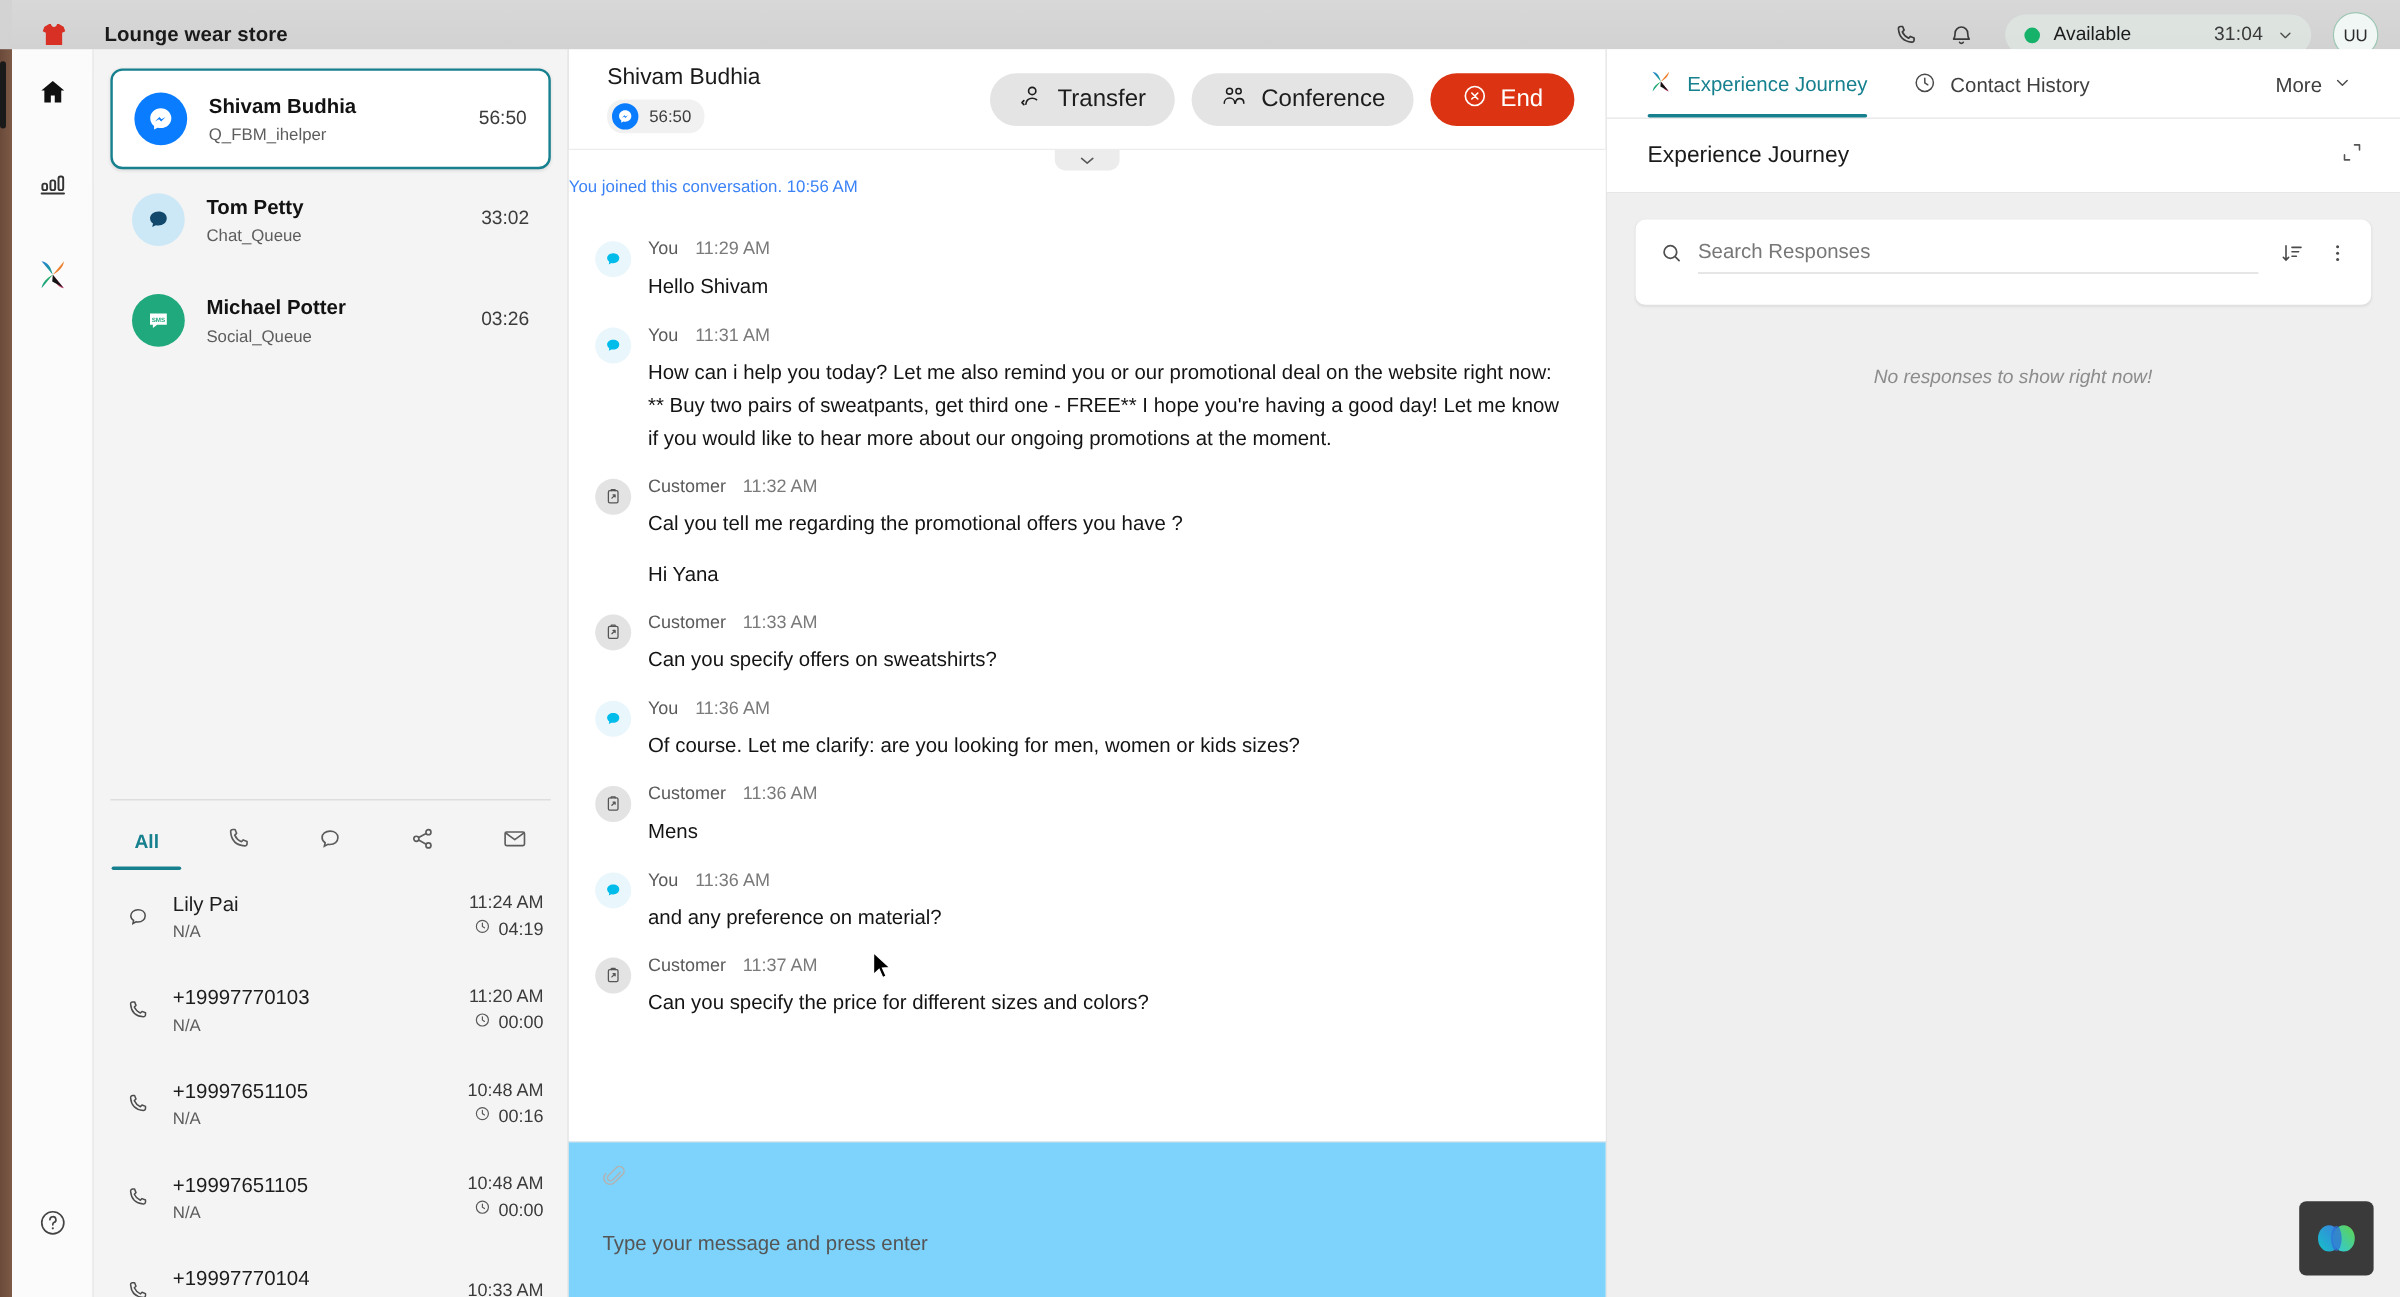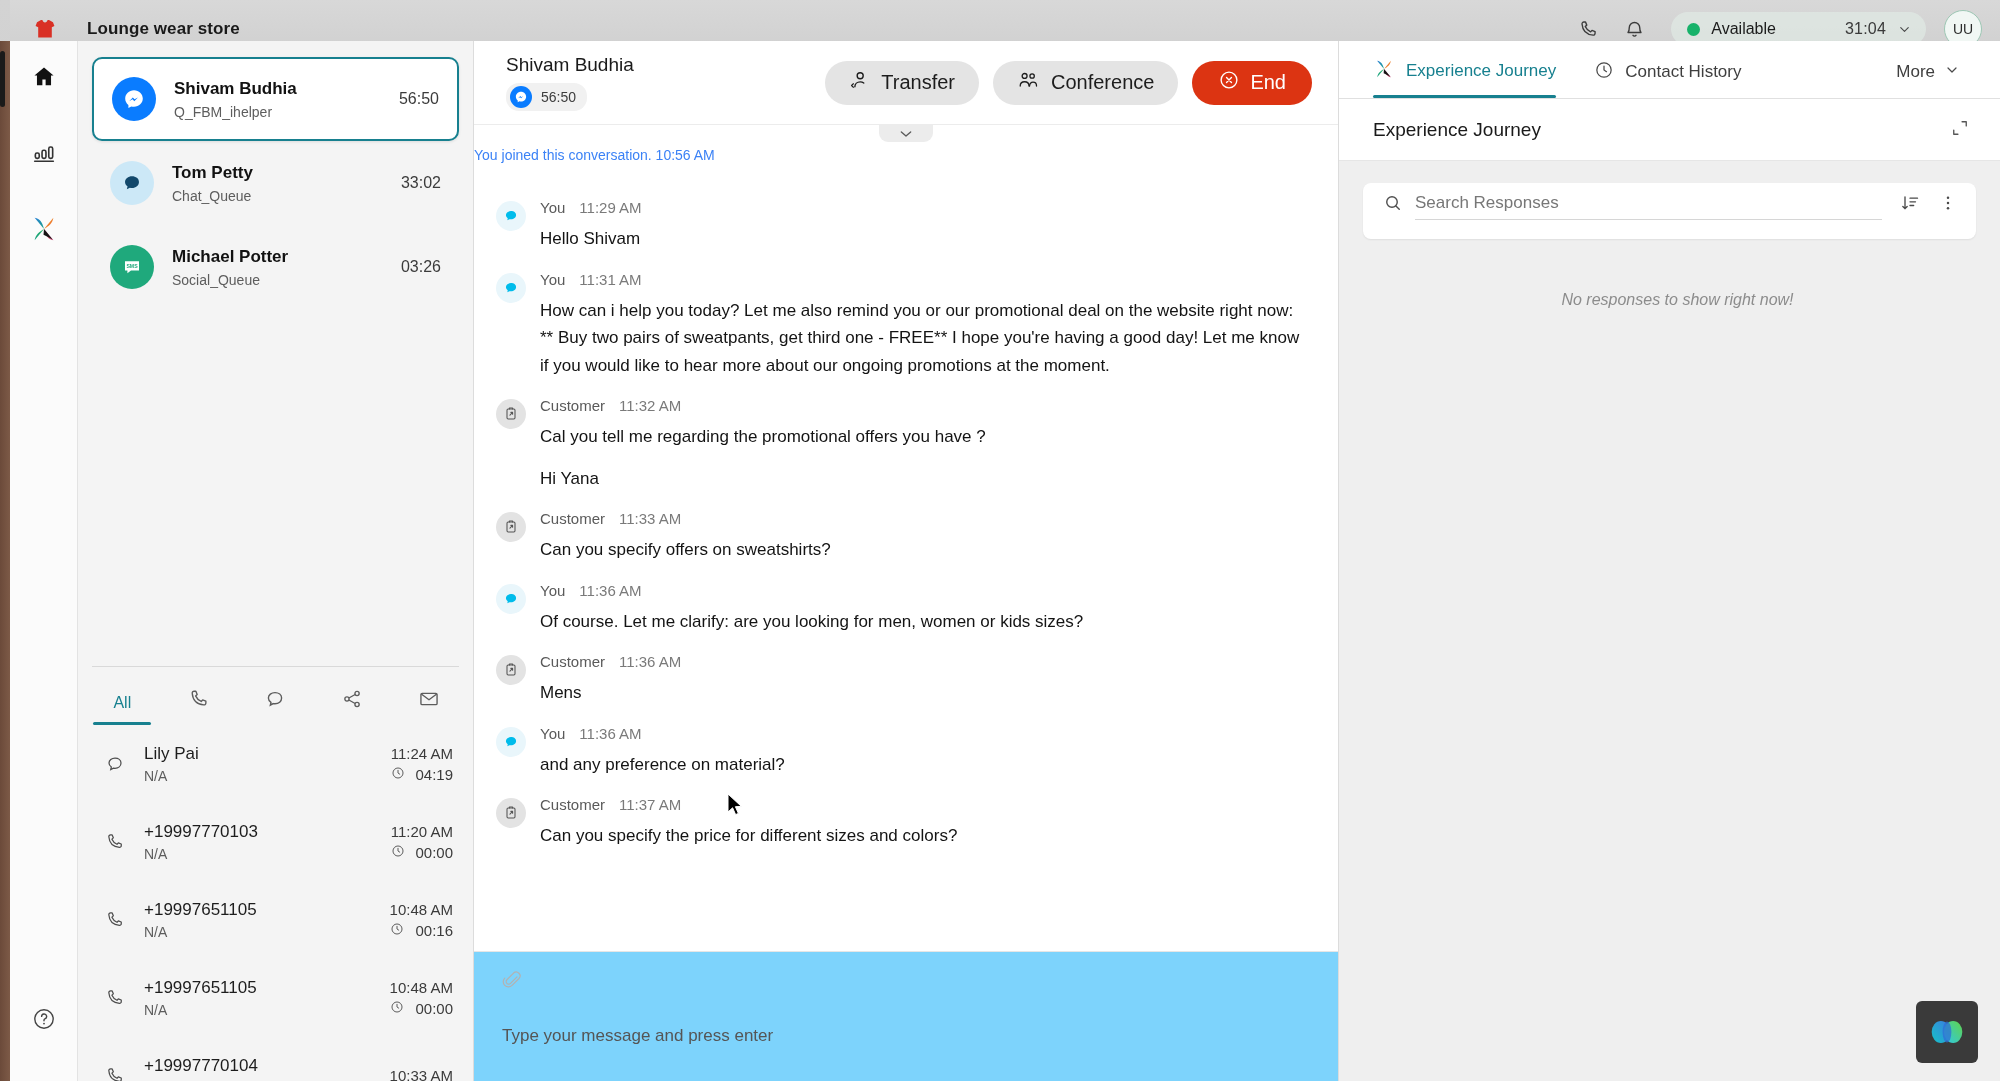--- a/index.html
+++ b/index.html
@@ -73,35 +73,35 @@
   .av-fbm{ background:#0a7cff; }
   .av-chat{ background:#cce8f7; }
   .av-sms{ background:#1fa97c; }
   .task-texts{ margin-left:18px; flex:1; min-width:0; }
   .task-name{ font-size:17px; font-weight:700; color:#121212; line-height:1.3; }
   .task-queue{ font-size:14px; color:#5d5d5d; margin-top:3px; }
   .task-timer{ font-size:16px; color:#3b3b3b; }
   .list-sep{ height:1px; background:#d9d9d9; margin:0 14px; }
   
   .ltabs{ display:flex; align-items:flex-end; height:58px; padding:0 6px; }
-  .ltab{ flex:1; display:flex; flex-direction:column; align-items:center; justify-content:flex-end; height:100%; cursor:pointer; }
+  .ltab{ flex:1; display:flex; flex-direction:column; align-items:center; justify-content:flex-end; height:100%; cursor:pointer;font-weight:bold; }
   .ltab-label{ font-size:16px; color:#17808f; padding-bottom:10px; }
   .ltab-ico{ padding-bottom:12px; color:#5c5c5c; display:flex; }
   .ltab.active .underline{ height:3px; background:#17808f; width:58px; border-radius:2px; }
   .underline{ height:3px; width:58px; }
   
   .history{ flex:1; overflow:hidden; }
   .hrow{ display:flex; align-items:center; height:78px; padding:0 20px 0 16px; cursor:pointer; }
   .hrow-ico{ width:42px; display:flex; justify-content:center; color:#4d4d4d; }
   .hrow-main{ flex:1; margin-left:8px; }
   .hrow-title{ font-size:17px; color:#1d1d1d; }
   .hrow-sub{ font-size:14px; color:#5d5d5d; margin-top:4px; }
   .hrow-right{ text-align:right; }
   .hrow-time{ font-size:15px; color:#3b3b3b; }
-  .hrow-dur{ font-size:15px; color:#3b3b3b; margin-top:4px; display:flex; align-items:center; gap:6px; justify-content:space-between;}
+  .hrow-dur{ font-size:15px; color:#3b3b3b; margin-top:4px; display:flex; align-items:center; gap:6px; justify-content:flex-end;}
   
   .chat{
     position:absolute; left:474px; top:41px; width:865px; bottom:0;
     background:#ffffff; display:flex; flex-direction:column;
     border-right:1px solid #dcdcdc;
   }
   .chat-head{ height:84px; display:flex; align-items:center; padding:0 26px 0 32px; border-bottom:1px solid #ececec;}
   .chat-head-left{ display:flex; flex-direction:column; justify-content:center; }
   .chat-title{ font-size:19px; color:#1a1a1a; }
   .chat-subpill{ margin-top:7px; display:inline-flex; align-items:center; gap:9px; background:#f1f1f1; border-radius:13px; padding:3px 11px 3px 4px; align-self:flex-start;}
@@ -144,21 +144,21 @@
   .rtab-inner{ display:flex; align-items:center; gap:11px; padding-bottom:11px;}
   .rtab-text{ font-size:17px; color:#3f3f3f;}
   .rtab.active .rtab-text{ color:#17808f; }
   .rtab .rt-underline{ height:3px; width:100%; background:transparent; border-radius:2px;}
   .rtab.active .rt-underline{ background:#17808f; }
   .rtab-more{ margin-left:auto; margin-right:40px; display:flex; align-items:center; gap:9px; padding-bottom:16px; cursor:pointer;}
   .rpanel-head{ height:62px; background:#fff; display:flex; align-items:center; padding:0 30px 0 34px; border-bottom:1px solid #e6e6e6;}
   .rpanel-title{ font-size:19px; color:#1a1a1a; }
   .expand-ico{ margin-left:auto; color:#555; cursor:pointer;}
   .rcard{ margin:22px 24px 0 24px; background:#fff; border-radius:8px; box-shadow:0 1px 2px rgba(0,0,0,.07);}
-  .searchrow{ display:flex; align-items:center; height:56px; padding:0 18px 16px 20px; }
+  .searchrow{ display:flex; align-items:center; height:71px; padding:0 18px 16px 20px; }
   .search-ico{ color:#4f4f4f; display:flex;}
   .search-input{
     flex:1; border:none; outline:none; margin-left:12px; font-size:17px; color:#333;
     background:transparent; font-family:"Liberation Sans",sans-serif;
     border-bottom:1px solid #d6d6d6; height:34px;
   }
   .search-input::placeholder{ color:#777; }
   .srow-ico{ margin-left:18px; color:#4a4a4a; cursor:pointer; display:flex;}
   .empty-note{ text-align:center; font-size:16px; color:#8c8c8c; font-style:italic; margin-top:52px;padding-left:16px;}
   

